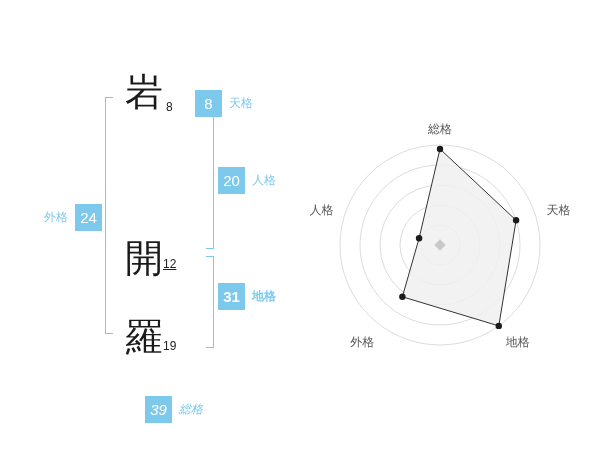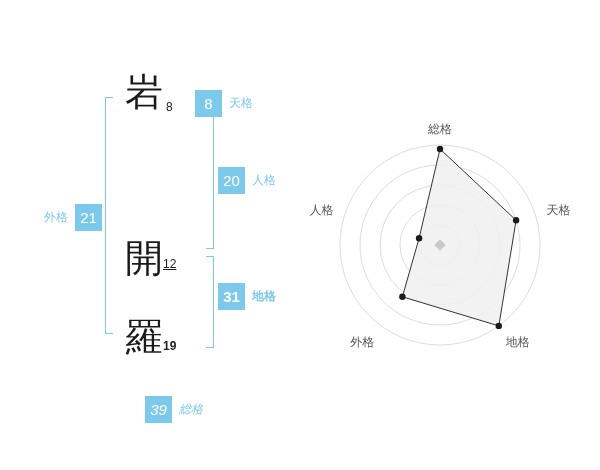--- a/index.html
+++ b/index.html
@@ -72,40 +72,40 @@
   <div class="bracket bracket-open-right" style="left:105px; top:97px; height:235px;"></div>
   <div class="bracket bracket-open-left" style="left:206px; top:100px; height:147px;"></div>
   <div class="bracket bracket-open-left" style="left:206px; top:256px; height:90px;"></div>
 
   <div class="kanji" style="top:73px;">岩</div>
   <div class="kanji" style="top:239px;">開</div>
   <div class="kanji" style="top:318px;">羅</div>
 
   <div class="stroke-count" style="left:166px; top:100px;">8</div>
   <div class="stroke-count" style="left:163px; top:257px;text-decoration:underline;">12</div>
-  <div class="stroke-count" style="left:163px; top:339px;font-weight:bold;">19</div>
+  <div class="stroke-count" style="left:163px; top:339px;">19</div>
 
   <div class="badge" style="left:195px; top:90px;">
     <span class="num">8</span>
     <span class="lbl">天格</span>
   </div>
 
   <div class="badge" style="left:218px; top:167px;">
     <span class="num">20</span>
     <span class="lbl">人格</span>
   </div>
 
   <div class="badge" style="left:218px; top:283px;font-weight:bold;">
     <span class="num">31</span>
     <span class="lbl">地格</span>
   </div>
 
   <div class="badge" style="left:44px; top:204px;">
     <span class="lbl">外格</span>
-    <span class="num">21</span>
+    <span class="num">24</span>
   </div>
 
   <div class="badge" style="left:145px; top:396px;font-style:italic;">
     <span class="num">39</span>
     <span class="lbl">総格</span>
   </div>
 
   <svg id="radar" width="290" height="262" viewBox="0 0 290 262">
       <circle cx="135" cy="130" r="20" fill="none" stroke="#dddddd" stroke-width="1"></circle>
       <circle cx="135" cy="130" r="40" fill="none" stroke="#dddddd" stroke-width="1"></circle>

